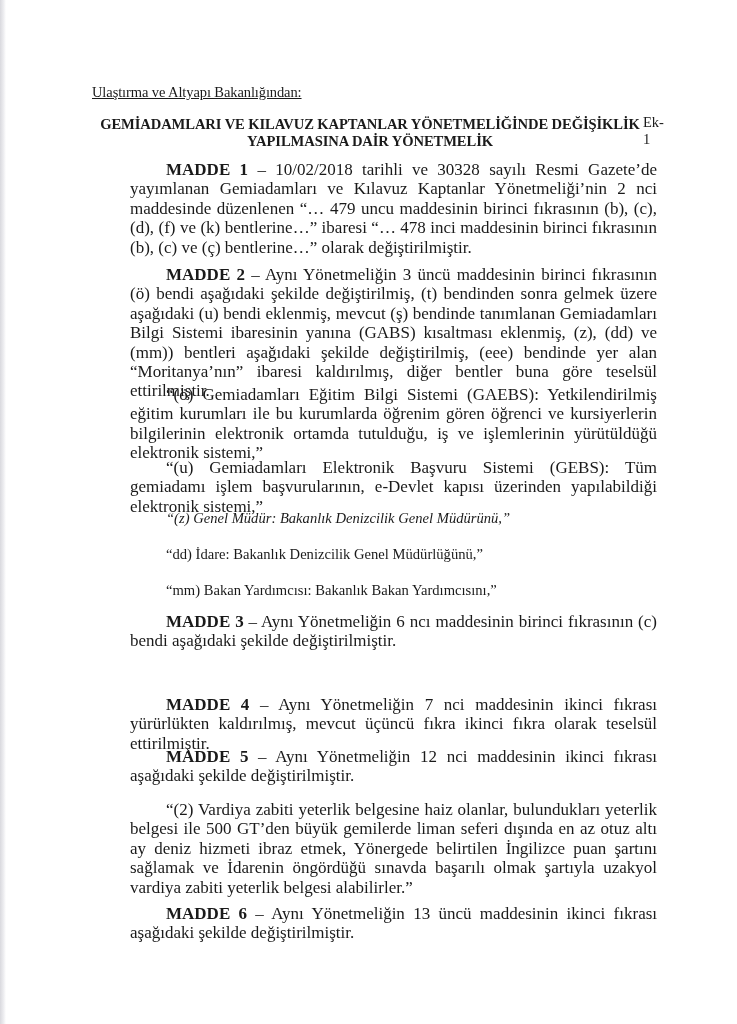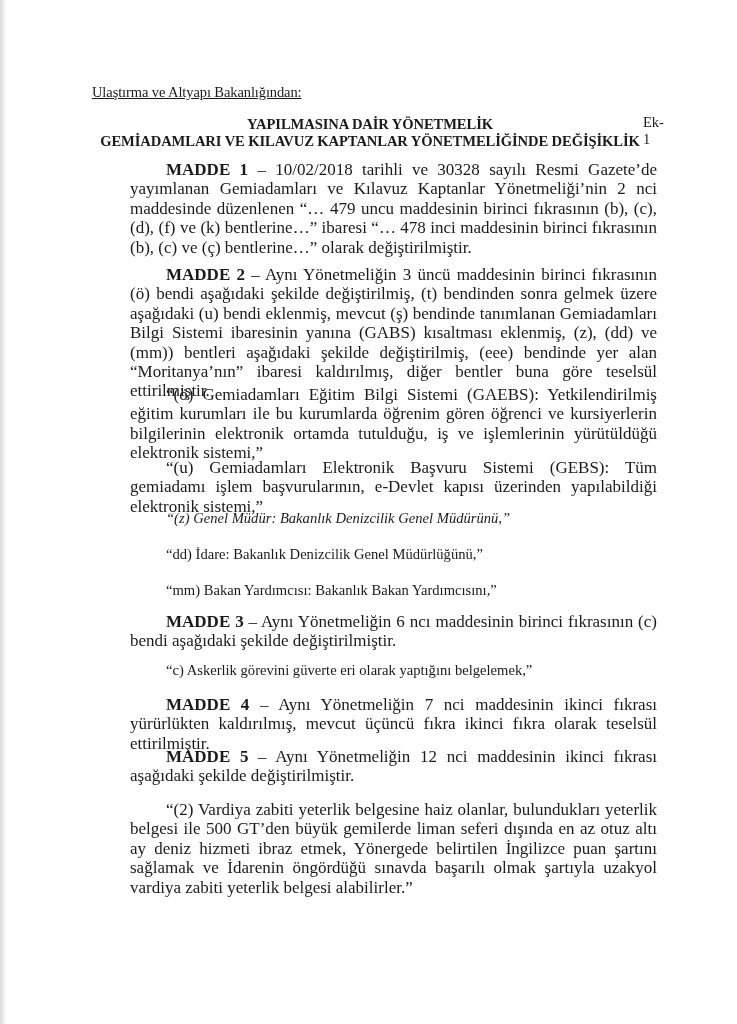--- a/index.html
+++ b/index.html
@@ -73,44 +73,44 @@
 </head>
 <body>
 
 <div class="left-edge"></div>
 
 <div class="page">
 
   <div class="ministry">Ulaştırma ve Altyapı Bakanlığından:</div>
 
   <div class="title">
+    <div>GEMİADAMLARI VE KILAVUZ KAPTANLAR YÖNETMELİĞİNDE DEĞİŞİKLİK</div>
     <div>YAPILMASINA DAİR YÖNETMELİK</div>
-    <div>GEMİADAMLARI VE KILAVUZ KAPTANLAR YÖNETMELİĞİNDE DEĞİŞİKLİK</div>
   </div>
 
   <div class="ek-label">Ek-1</div>
 
   <p class="para" style="top:160px;"><b>MADDE 1</b><span> – </span><span>10/02/2018 tarihli ve 30328 sayılı Resmi Gazete’de yayımlanan Gemiadamları ve Kılavuz Kaptanlar Yönetmeliği’nin 2 nci maddesinde düzenlenen “… 479 uncu maddesinin birinci fıkrasının (b), (c), (d), (f) ve (k) bentlerine…” ibaresi “… 478 inci maddesinin birinci fıkrasının (b), (c) ve (ç) bentlerine…” olarak değiştirilmiştir.</span></p>
 
   <p class="para" style="top:265px;"><b>MADDE 2</b><span> – </span><span>Aynı Yönetmeliğin 3 üncü maddesinin birinci fıkrasının (ö) bendi aşağıdaki şekilde değiştirilmiş, (t) bendinden sonra gelmek üzere aşağıdaki (u) bendi eklenmiş, mevcut (ş) bendinde tanımlanan Gemiadamları Bilgi Sistemi ibaresinin yanına (GABS) kısaltması eklenmiş, (z), (dd) ve (mm)) bentleri aşağıdaki şekilde değiştirilmiş, (eee) bendinde yer alan “Moritanya’nın” ibaresi kaldırılmış, diğer bentler buna göre teselsül ettirilmiştir.</span></p>
 
   <p class="para" style="top:385px;">“(ö) Gemiadamları Eğitim Bilgi Sistemi (GAEBS): Yetkilendirilmiş eğitim kurumları ile bu kurumlarda öğrenim gören öğrenci ve kursiyerlerin bilgilerinin elektronik ortamda tutulduğu, iş ve işlemlerinin yürütüldüğü elektronik sistemi,”</p>
 
   <p class="para" style="top:458px;">“(u) Gemiadamları Elektronik Başvuru Sistemi (GEBS): Tüm gemiadamı işlem başvurularının, e-Devlet kapısı üzerinden yapılabildiği elektronik sistemi,”</p>
 
   <div class="quote-line" style="top:509px;font-style:italic;">“(z) Genel Müdür: Bakanlık Denizcilik Genel Müdürünü,”</div>
 
   <div class="quote-line" style="top:581px;">“mm) Bakan Yardımcısı: Bakanlık Bakan Yardımcısını,”</div>
 
   <div class="quote-line" style="top:545px;">“dd) İdare: Bakanlık Denizcilik Genel Müdürlüğünü,”</div>
 
   <p class="para" style="top:612px;"><b>MADDE 3</b><span> – </span><span>Aynı Yönetmeliğin 6 ncı maddesinin birinci fıkrasının (c) bendi aşağıdaki şekilde değiştirilmiştir.</span></p>
 
-  <div class="quote-line" style="top:661px;">“c) Askerlik görevini güverte eri olarak yaptığını belgelemek,”</div>
 
   <p class="para" style="top:695px;"><b>MADDE 4</b><span> – </span><span>Aynı Yönetmeliğin 7 nci maddesinin ikinci fıkrası yürürlükten kaldırılmış, mevcut üçüncü fıkra ikinci fıkra olarak teselsül ettirilmiştir.</span></p>
 
   <p class="para" style="top:747px;"><b>MADDE 5</b><span> – </span><span>Aynı Yönetmeliğin 12 nci maddesinin ikinci fıkrası aşağıdaki şekilde değiştirilmiştir.</span></p>
 
   <p class="para" style="top:800px;">“(2) Vardiya zabiti yeterlik belgesine haiz olanlar, bulundukları yeterlik belgesi ile 500 GT’den büyük gemilerde liman seferi dışında en az otuz altı ay deniz hizmeti ibraz etmek, Yönergede belirtilen İngilizce puan şartını sağlamak ve İdarenin öngördüğü sınavda başarılı olmak şartıyla uzakyol vardiya zabiti yeterlik belgesi alabilirler.”</p>
 
+  <p class="para" style="top:904px;"><b>MADDE 6</b><span> – </span><span>Aynı Yönetmeliğin 13 üncü maddesinin ikinci fıkrası aşağıdaki şekilde değiştirilmiştir.</span></p>
 
 </div>
 
 </body></html>

